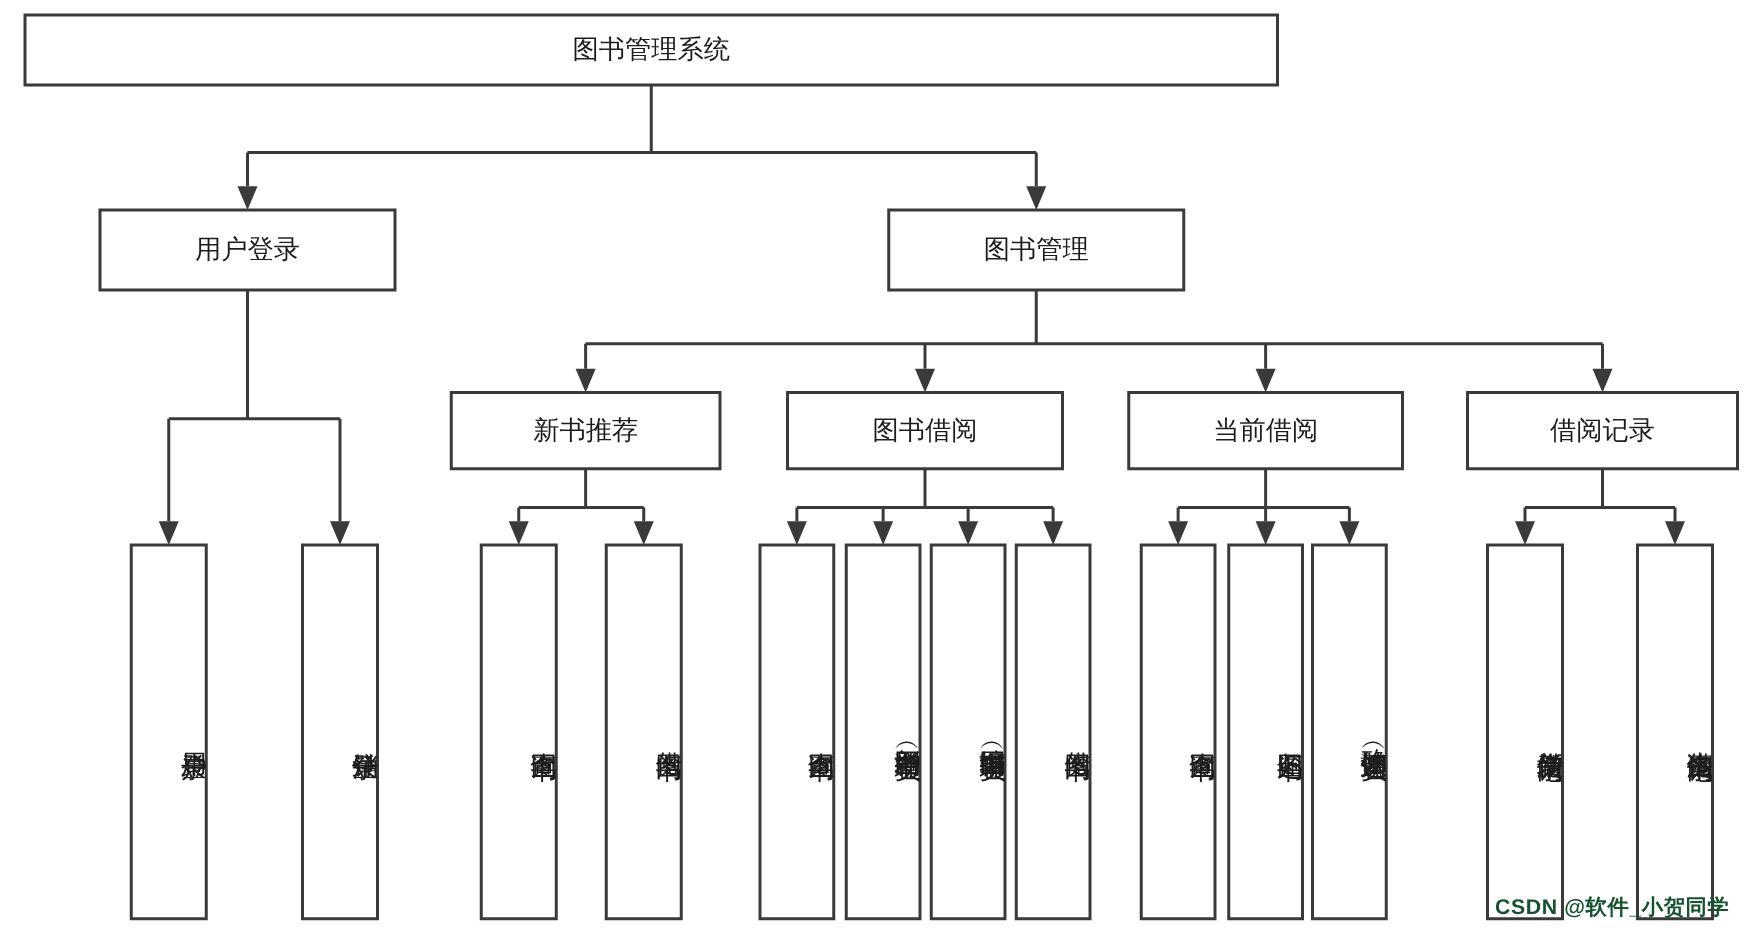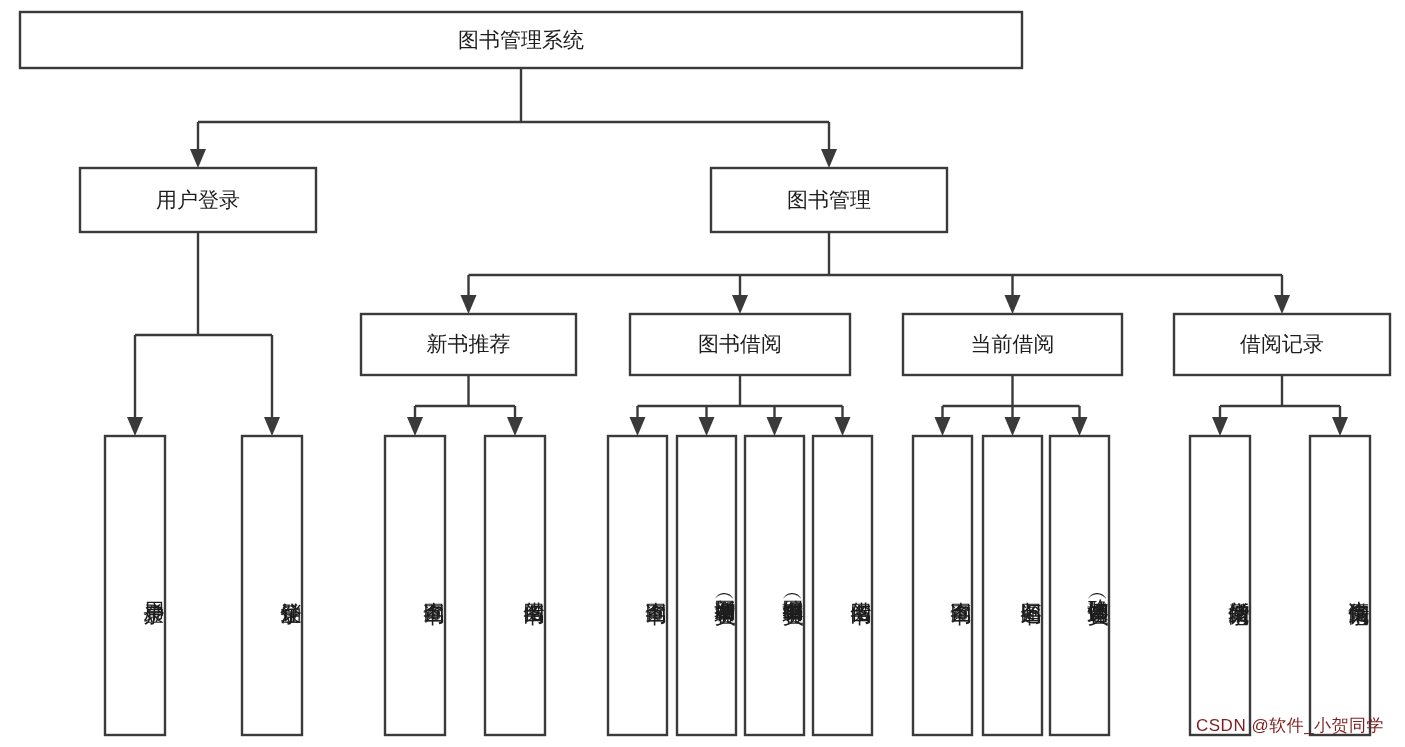--- a/index.html
+++ b/index.html
@@ -178,15 +178,15 @@
       <div class="leaf-label-v" style="left: 677px; top: 444px; width: 59px; height: 285px;">新增图书（管理员）</div>
       <div class="leaf-label-v" style="left: 745px; top: 444px; width: 59px; height: 285px;">编辑图书（管理员）</div>
       <div class="leaf-label-v" style="left: 813px; top: 444px; width: 59px; height: 285px;">借阅图书</div>
       <div class="leaf-label-v" style="left: 913px; top: 444px; width: 59px; height: 285px;">查询图书</div>
       <div class="leaf-label-v" style="left: 983px; top: 444px; width: 59px; height: 285px;">归还图书</div>
       <div class="leaf-label-v" style="left: 1050px; top: 444px; width: 59px; height: 285px;">确认归还（管理员）</div>
       <div class="leaf-label-v" style="left: 1190px; top: 444px; width: 60px; height: 285px;">新增借阅记录</div>
       <div class="leaf-label-v" style="left: 1310px; top: 444px; width: 60px; height: 285px;">查询借阅记录</div>
     </div>
 
-  <div class="watermark" style="left: 1196px; top: 714px; color: #7f1d1d;">CSDN @软件_小贺同学</div>
+  <div class="watermark" style="left: 1196px; top: 714px; color: #14532d; font-weight: bold;">CSDN @软件_小贺同学</div>
 
 </div>
 
 </body></html>

